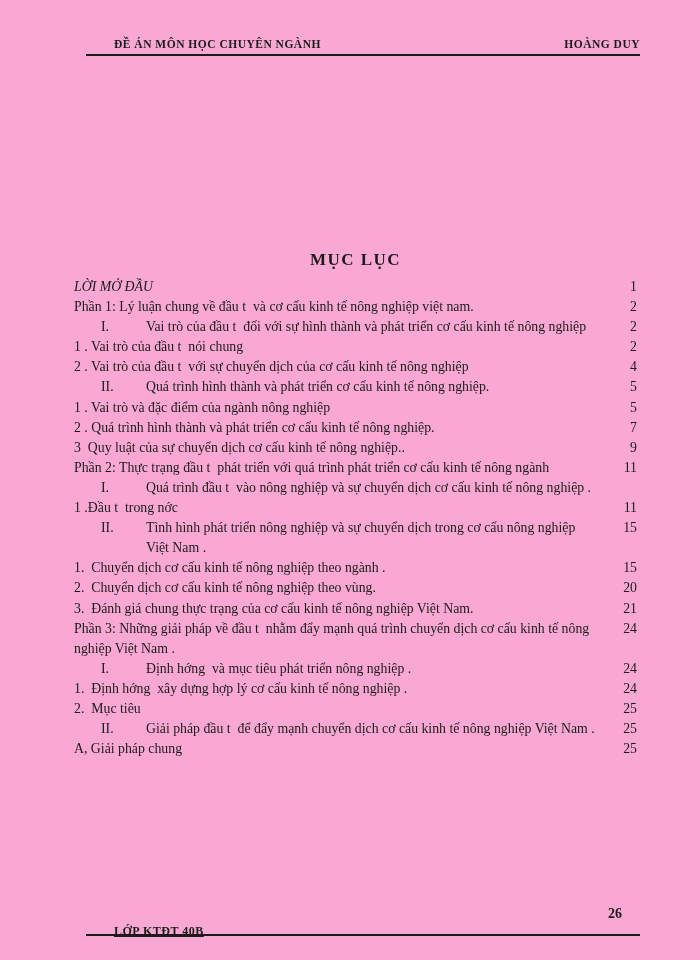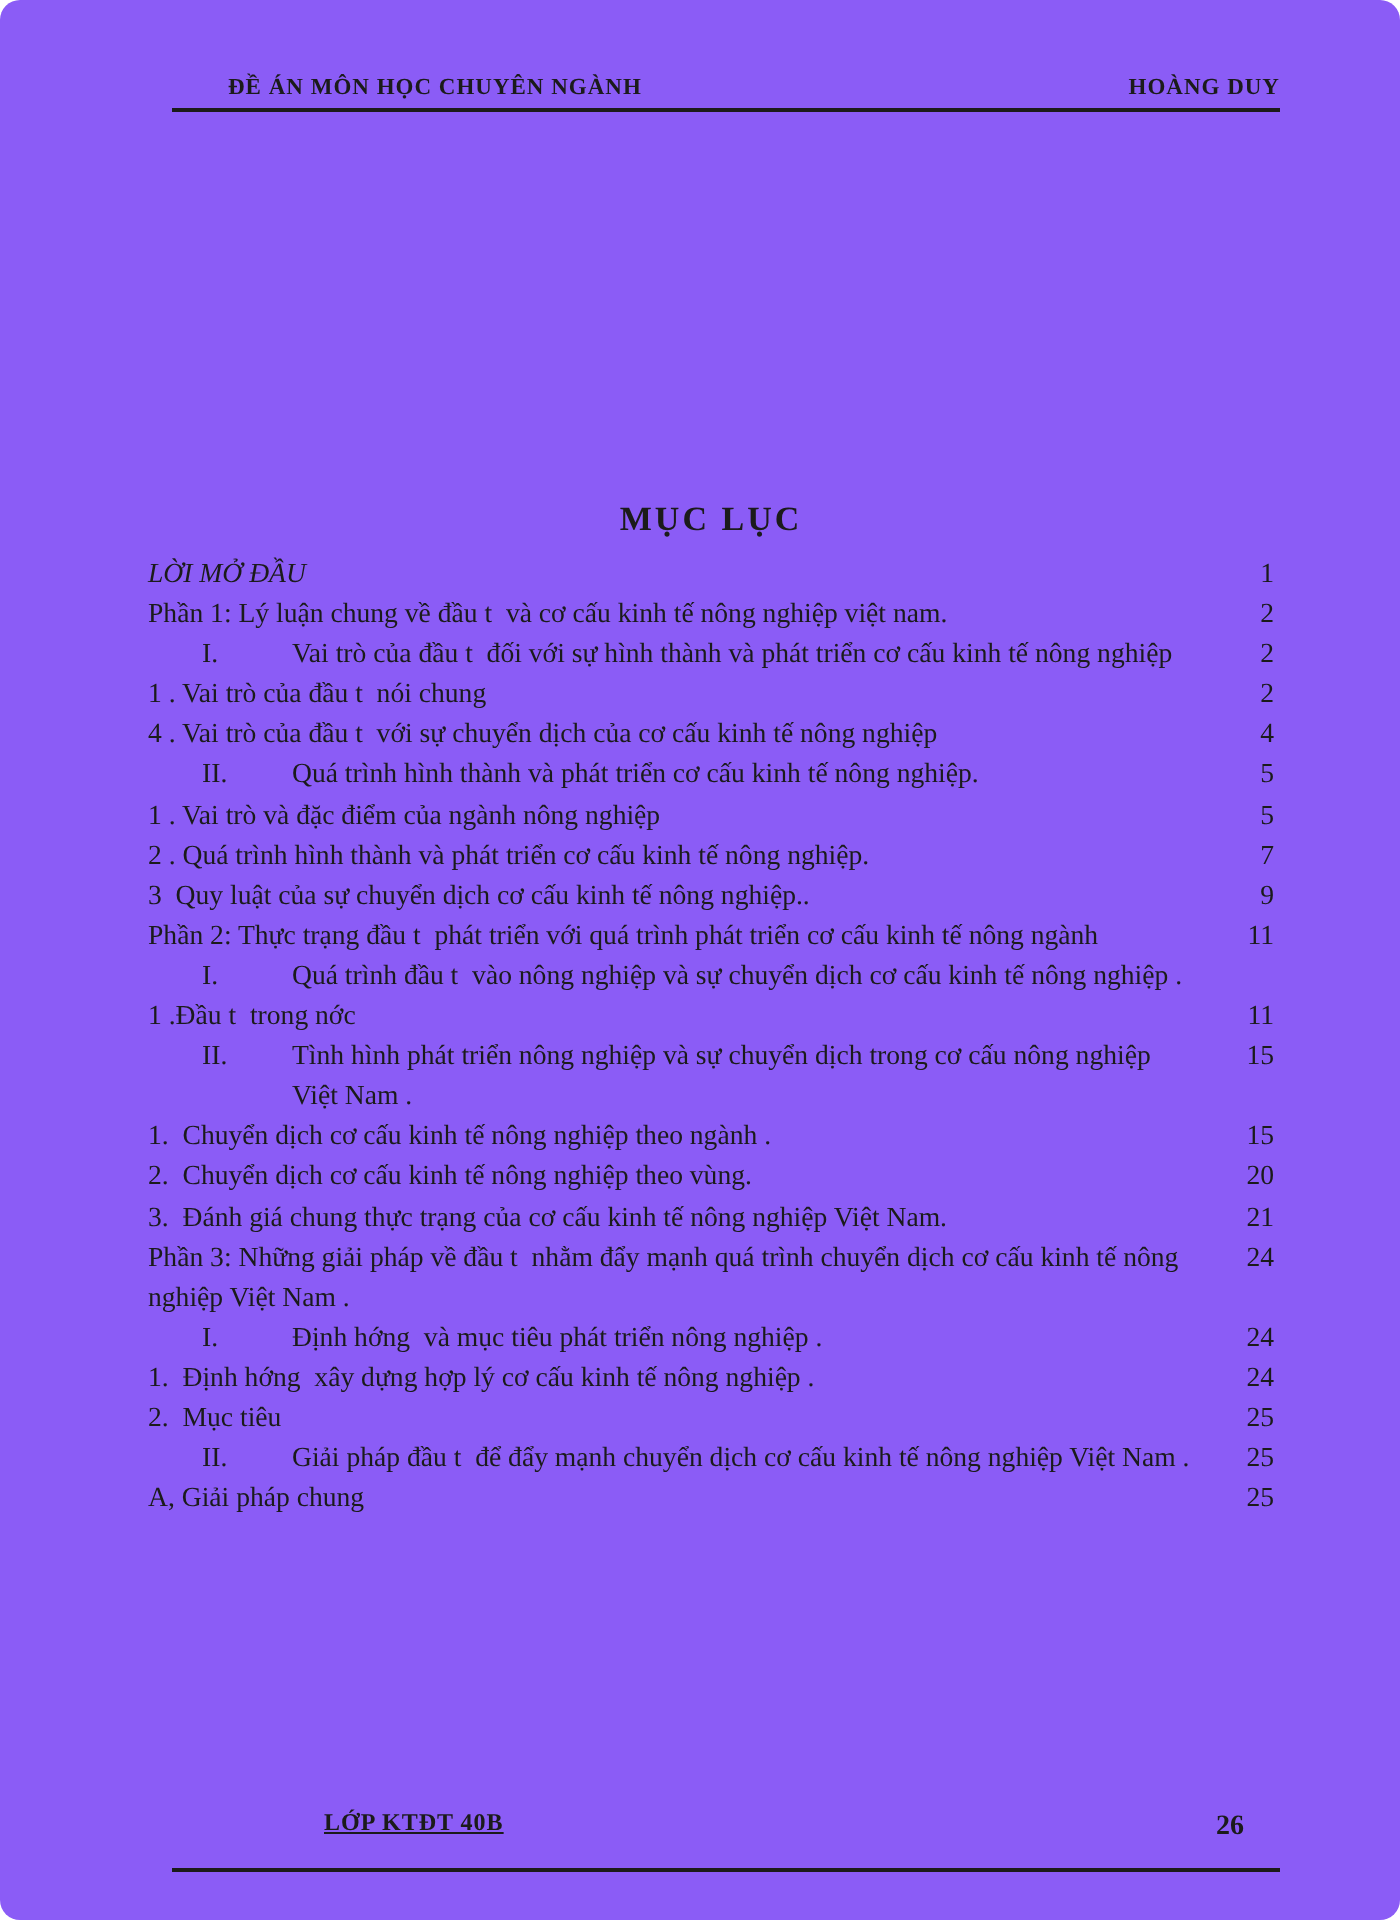--- a/index.html
+++ b/index.html
@@ -7,22 +7,21 @@
   body {
     width: 700px; height: 960px;
     background: #ffffff;
     font-family: "Liberation Serif", "DejaVu Serif", serif;
     color: #1b1b1b;
     overflow: hidden;
   }
   .page {
     position: relative;
     width: 700px; height: 960px;
-    background: #8b5cf6;
-    border-radius: 10px;
+    background: #f9a8d4;
   }
   .header {
     position: absolute;
     top: 38px; left: 86px; right: 60px;
     display: flex;
     justify-content: space-between;
     align-items: flex-end;
     border-bottom: 2px solid #1b1b1b;
     padding-bottom: 4px;
     font-weight: bold;
@@ -70,26 +69,25 @@
     font-size: 14px;
     font-weight: bold;
   }
   .footer-rule {
     position: absolute;
     top: 934px; left: 86px; right: 60px;
     border-top: 2px solid #1b1b1b;
   }
   .footer {
     position: absolute;
-    top: 904px; left: 114px;
+    top: 924px; left: 114px;
     font-weight: bold;
     font-size: 12px;
     letter-spacing: 0.5px;
     text-decoration: underline;
-    margin-left: 48px;
   }
 </style>
 </head>
 <body>
 
 <div class="page">
 
   <div class="header">
     <span class="hleft">ĐỀ ÁN MÔN HỌC CHUYÊN NGÀNH</span>
     <span class="hright">HOÀNG DUY</span>
@@ -109,21 +107,21 @@
         <div class="toc-entry indent">
           <span class="marker">I.</span>
           <span class="entry-text">Vai trò của đầu t  đối với sự hình thành và phát triển cơ cấu kinh tế nông nghiệp</span>
           <span class="page-num">2</span>
         </div>
         <div class="toc-entry">
           <span class="entry-text">1 . Vai trò của đầu t  nói chung</span>
           <span class="page-num">2</span>
         </div>
         <div class="toc-entry">
-          <span class="entry-text">4 . Vai trò của đầu t  với sự chuyển dịch của cơ cấu kinh tế nông nghiệp</span>
+          <span class="entry-text">2 . Vai trò của đầu t  với sự chuyển dịch của cơ cấu kinh tế nông nghiệp</span>
           <span class="page-num">4</span>
         </div>
         <div class="toc-entry indent">
           <span class="marker">II.</span>
           <span class="entry-text">Quá trình hình thành và phát triển cơ cấu kinh tế nông nghiệp.</span>
           <span class="page-num">5</span>
         </div>
         <div class="toc-entry">
           <span class="entry-text">1 . Vai trò và đặc điểm của ngành nông nghiệp</span>
           <span class="page-num">5</span>

